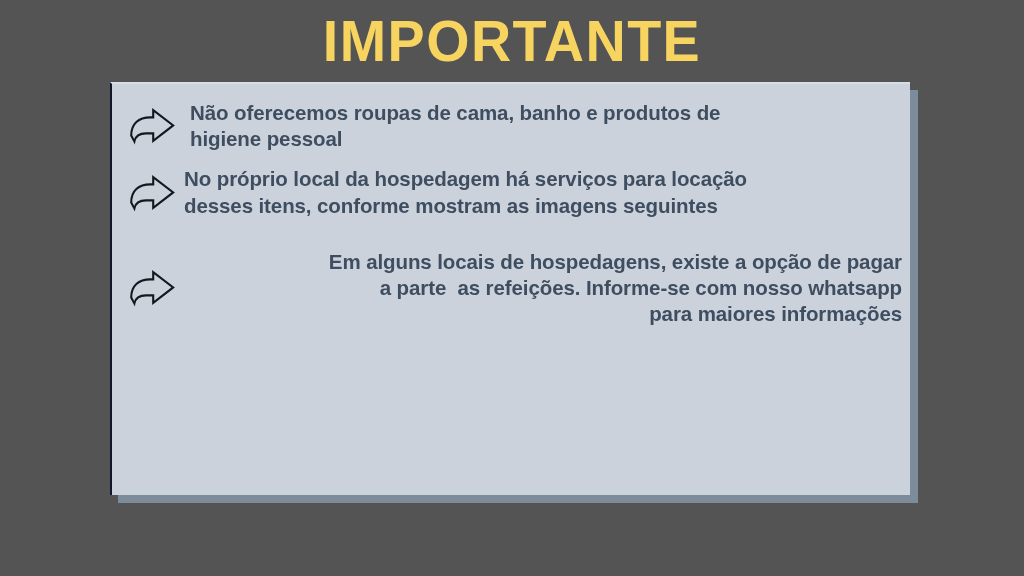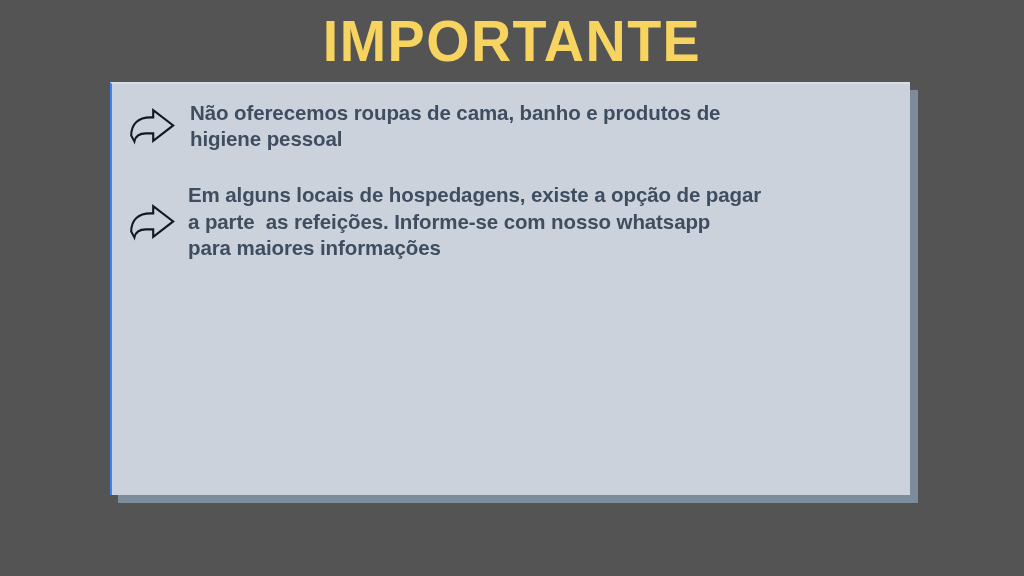--- a/index.html
+++ b/index.html
@@ -59,21 +59,21 @@
   }
 
   #card {
     position: absolute;
     left: 110px;
     top: 82px;
     width: 800px;
     height: 413px;
     background: #CBD2DC;
     border-top: 2px solid #D8DEE6;
-    border-left: 2px solid #3b82f6;
+    border-left: 2px solid #0f172a;
     box-sizing: border-box;
     overflow: hidden;
   }
 
   #bullets {
     position: absolute;
     left: 16px;
     top: 14px;
     right: 8px;
   }
@@ -106,21 +106,21 @@
   
   .b1 { margin-top: 2px; }
   .b1 .bullet-text { padding-left: 6px; }
   .b2 .bullet-text { padding-left: 0px; }
   .b3 .bullet-text { padding-left: 2px; }
   .b4 .bullet-text { padding-left: 4px; }
   .b5 .bullet-text { padding-left: 8px; }
 
   .b2 { margin-top: 14px; }
   .b3 { margin-top: 12px; }
-  .b4 { margin-top: 30px; }
+  .b4 { margin-top: 30px; text-align: right; }
   .b5 { margin-top: 16px; }
 </style>
 </head>
 <body>
 
 <div id="slide">
 
   <div id="slide-title">IMPORTANTE</div>
 
   <div id="card-shadow">
@@ -133,20 +133,29 @@
       <div class="bullet b1">
         <span class="arrow-wrap">
           <svg width="48" height="38" viewBox="0 0 48 38" aria-hidden="true">
             <path d="M3.2 28.6 C3.2 16.6 10.6 10.4 22.4 10.4 L25.2 10.4 L25.2 3.2 L45.2 18.4 L25.2 33.8 L25.2 26.4 L18.0 26.4 C11.2 26.4 7.6 28.6 6.4 34.4 Z" fill="none" stroke="#14181E" stroke-width="2.1" stroke-linejoin="miter"></path>
           </svg>
         </span>
         <span class="bullet-text">Não oferecemos roupas de cama, banho e produtos de
 higiene pessoal</span>
       </div>
 
+      <div class="bullet b2">
+        <span class="arrow-wrap">
+          <svg width="48" height="38" viewBox="0 0 48 38" aria-hidden="true">
+            <path d="M3.2 28.6 C3.2 16.6 10.6 10.4 22.4 10.4 L25.2 10.4 L25.2 3.2 L45.2 18.4 L25.2 33.8 L25.2 26.4 L18.0 26.4 C11.2 26.4 7.6 28.6 6.4 34.4 Z" fill="none" stroke="#14181E" stroke-width="2.1" stroke-linejoin="miter"></path>
+          </svg>
+        </span>
+        <span class="bullet-text">No próprio local da hospedagem há serviços para locação
+desses itens, conforme mostram as imagens seguintes</span>
+      </div>
 
 
       <div class="bullet b4">
         <span class="arrow-wrap">
           <svg width="48" height="38" viewBox="0 0 48 38" aria-hidden="true">
             <path d="M3.2 28.6 C3.2 16.6 10.6 10.4 22.4 10.4 L25.2 10.4 L25.2 3.2 L45.2 18.4 L25.2 33.8 L25.2 26.4 L18.0 26.4 C11.2 26.4 7.6 28.6 6.4 34.4 Z" fill="none" stroke="#14181E" stroke-width="2.1" stroke-linejoin="miter"></path>
           </svg>
         </span>
         <span class="bullet-text">Em alguns locais de hospedagens, existe a opção de pagar
 a parte  as refeições. Informe-se com nosso whatsapp

